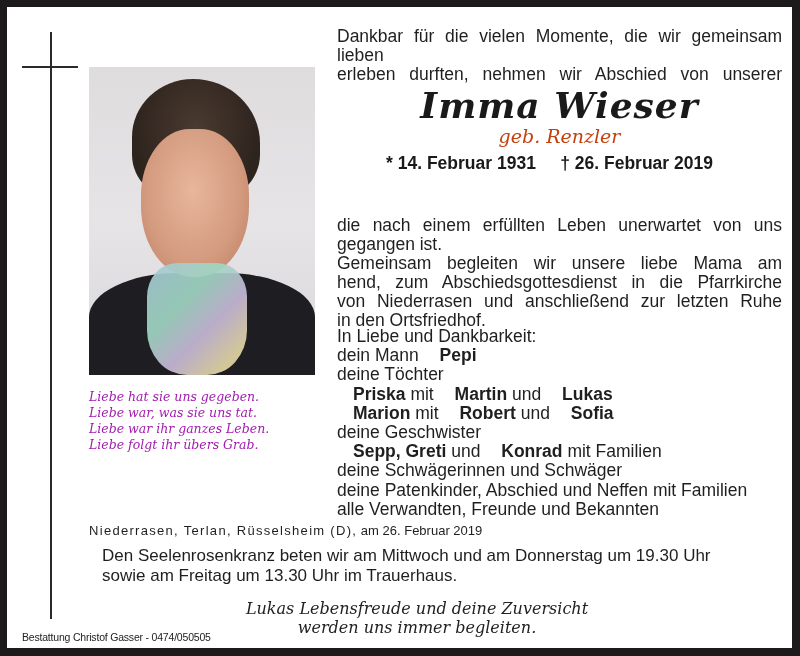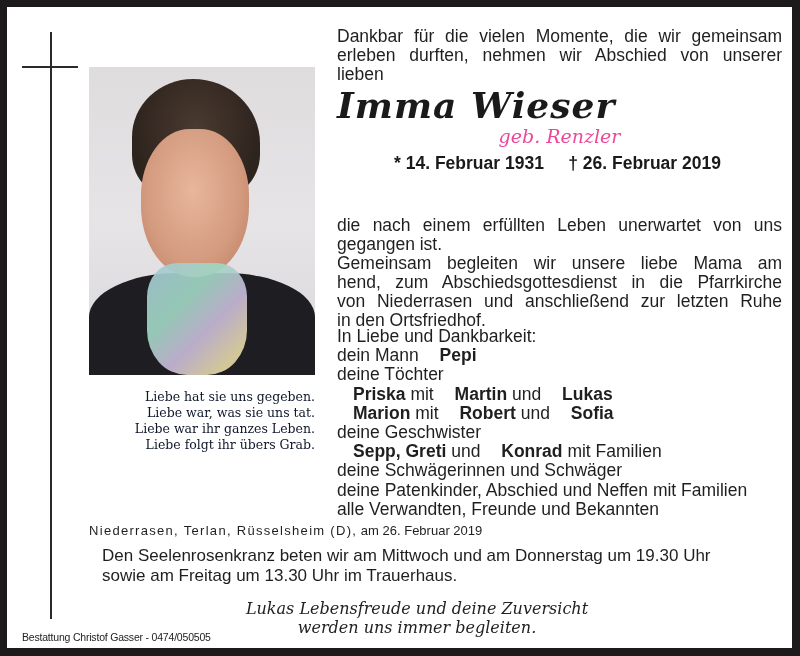--- a/index.html
+++ b/index.html
@@ -7,28 +7,28 @@
   .sheet { position: absolute; left: 7px; top: 7px; width: 785px; height: 641px; background: #ffffff; }
   .cross-v { position: absolute; left: 43px; top: 25px; width: 2px; height: 587px; background: #2a2a2a; }
   .cross-h { position: absolute; left: 15px; top: 59px; width: 56px; height: 2px; background: #2a2a2a; }
   .photo { position: absolute; left: 82px; top: 60px; width: 226px; height: 308px; overflow: hidden;
            background: linear-gradient(180deg, #dedcdd 0%, #e6e4e6 50%, #d9d7d9 100%); }
   .photo .hair { position: absolute; left: 43px; top: 12px; width: 128px; height: 122px; border-radius: 50% 55% 40% 40%; background: radial-gradient(ellipse at 50% 40%, #4a3a30 0%, #2e241e 70%); }
   .photo .face { position: absolute; left: 52px; top: 62px; width: 108px; height: 148px; border-radius: 45% 45% 48% 48%; background: radial-gradient(ellipse at 48% 42%, #e8b69b 0%, #d39a7e 60%, #b97a62 100%); }
   .photo .body { position: absolute; left: 0; top: 206px; width: 226px; height: 110px; border-radius: 40% 40% 0 0; background: #1d1d22; }
   .photo .scarf { position: absolute; left: 58px; top: 196px; width: 100px; height: 112px; border-radius: 30% 30% 40% 40%;
                   background: linear-gradient(135deg, #a7c7d6 0%, #9fd6c2 35%, #c7b9d8 60%, #e2d6a3 85%); opacity: 0.92; }
-  .poem { position: absolute; left: 82px; top: 382px; width: 226px; text-align: right; font-family: "DejaVu Serif", serif; font-size: 12.5px; line-height: 16px; color: #0f172a; }
+  .poem { position: absolute; left: 82px; top: 382px; width: 226px; text-align: left; font-family: "DejaVu Serif", serif; font-style: italic; font-size: 12.5px; line-height: 16px; color: #a21caf; }
   .poem div { white-space: nowrap; }
   .intro { position: absolute; left: 330px; top: 20px; width: 445px; font-size: 17.5px; line-height: 19px; text-align: justify; text-align-last: left; }
   .intro .l { display: block; text-align: justify; text-align-last: justify; white-space: nowrap; }
   .intro .last { text-align-last: left; }
-  .name { position: absolute; left: 330px; top: 78px; width: 445px; text-align: left; font-family: "DejaVu Serif", serif; font-style: italic; font-weight: bold; font-size: 36px; line-height: 40px; letter-spacing: 1px; color: #1a1a1a; }
-  .maiden { position: absolute; left: 330px; top: 118px; width: 445px; text-align: center; font-family: "DejaVu Serif", serif; font-style: italic; font-size: 19px; line-height: 22px; color: #ec4899; }
-  .dates { position: absolute; left: 328px; top: 146px; width: 445px; text-align: center; font-weight: bold; font-size: 17.5px; line-height: 20px; white-space: pre; color: #1a1a1a; }
+  .name { position: absolute; left: 330px; top: 78px; width: 445px; text-align: center; font-family: "DejaVu Serif", serif; font-style: italic; font-weight: bold; font-size: 36px; line-height: 40px; letter-spacing: 1px; color: #1a1a1a; }
+  .maiden { position: absolute; left: 330px; top: 118px; width: 445px; text-align: center; font-family: "DejaVu Serif", serif; font-style: italic; font-size: 19px; line-height: 22px; color: #c2410c; }
+  .dates { position: absolute; left: 320px; top: 146px; width: 445px; text-align: center; font-weight: bold; font-size: 17.5px; line-height: 20px; white-space: pre; color: #1a1a1a; }
   .body-text { position: absolute; left: 330px; top: 178px; width: 445px; font-size: 17.5px; line-height: 19px; margin-top: 31px; }
   .body-text .l { display: block; white-space: nowrap; text-align: justify; text-align-last: justify; }
   .body-text .end { text-align-last: left; }
   .mourners { position: absolute; left: 330px; top: 320px; width: 445px; font-size: 17.5px; line-height: 19.2px; }
   .mourners div { white-space: nowrap; }
   .mourners b { font-weight: bold; padding-left: 16px; }
   .place { position: absolute; left: 82px; top: 514px; width: 700px; font-size: 13px; line-height: 20px; letter-spacing: 1.3px; white-space: nowrap; }
   .place .tight { letter-spacing: 0; }
   .rosary { position: absolute; left: 95px; top: 539px; width: 700px; font-size: 17px; line-height: 20px; white-space: nowrap; }
   .motto { position: absolute; left: 230px; top: 592px; width: 360px; text-align: center; font-family: "DejaVu Serif", serif; font-style: italic; font-size: 16px; line-height: 19px; color: #222; }
@@ -50,22 +50,22 @@
 
   <div class="poem">
     <div>Liebe hat sie uns gegeben.</div>
     <div>Liebe war, was sie uns tat.</div>
     <div>Liebe war ihr ganzes Leben.</div>
     <div>Liebe folgt ihr übers Grab.</div>
   </div>
 
   <div class="intro">
     <span class="l">Dankbar für die vielen Momente, die wir gemeinsam</span>
+    <span class="l last">lieben</span>
     <span class="l">erleben durften, nehmen wir Abschied von unserer</span>
-    <span class="l last">lieben</span>
   </div>
 
   <div class="name">Imma Wieser</div>
   <div class="maiden">geb. Renzler</div>
   <div class="dates"><span>* 14. Februar 1931</span>     <span>† 26. Februar 2019</span></div>
 
   <div class="body-text">
     <span class="l">die nach einem erfüllten Leben unerwartet von uns</span>
     <span class="l end">gegangen ist.</span>
     <span class="l">Gemeinsam begleiten wir unsere liebe Mama am</span>

